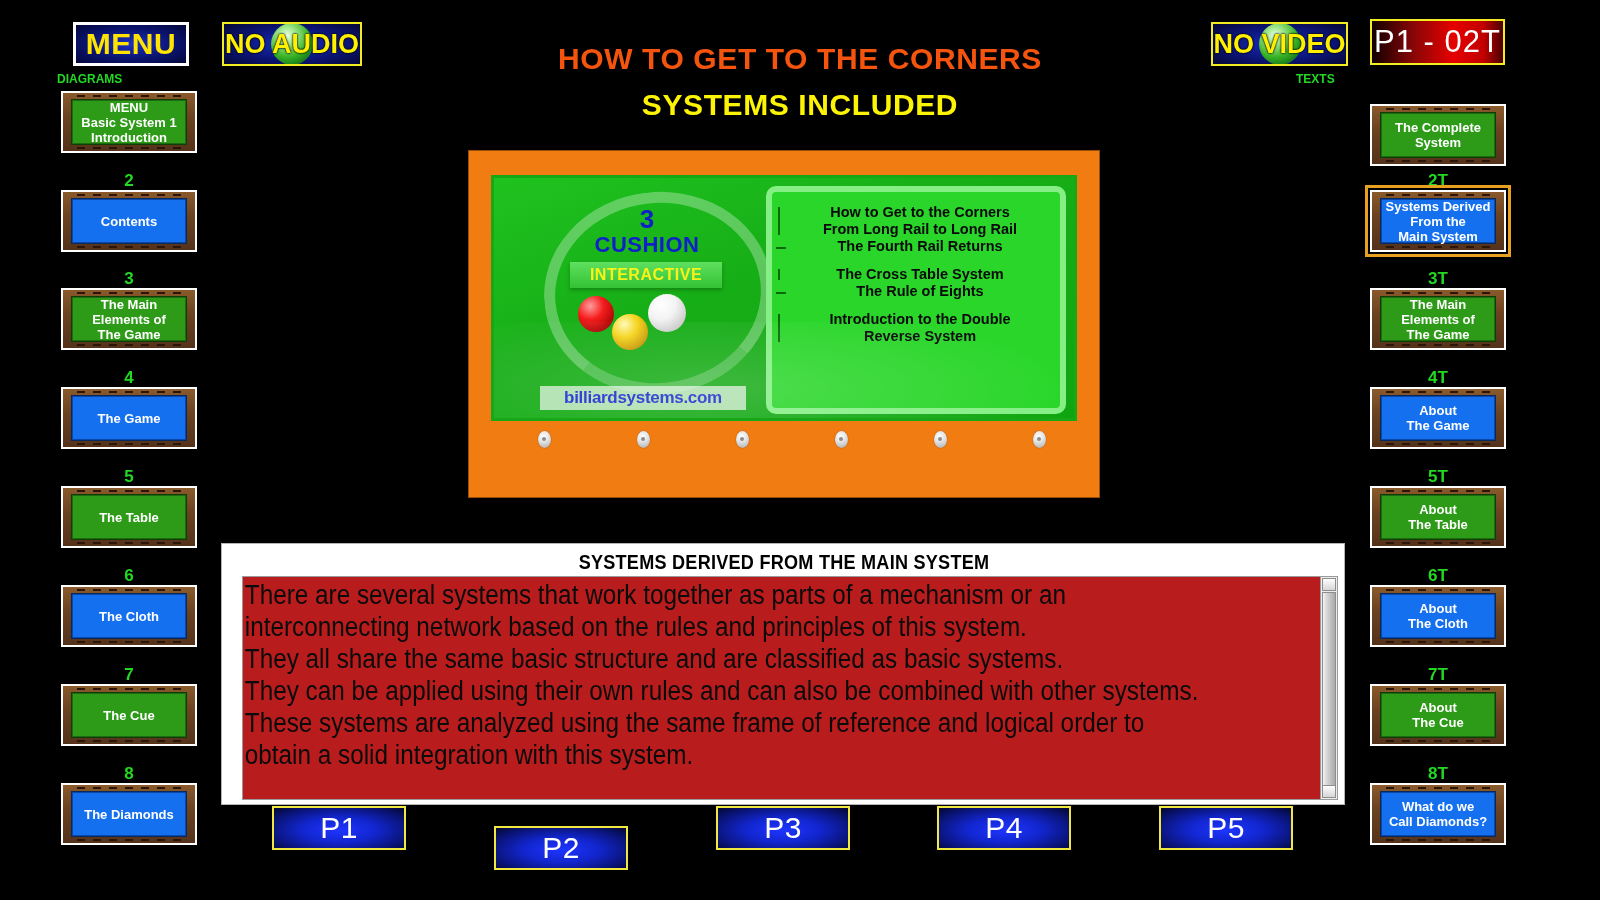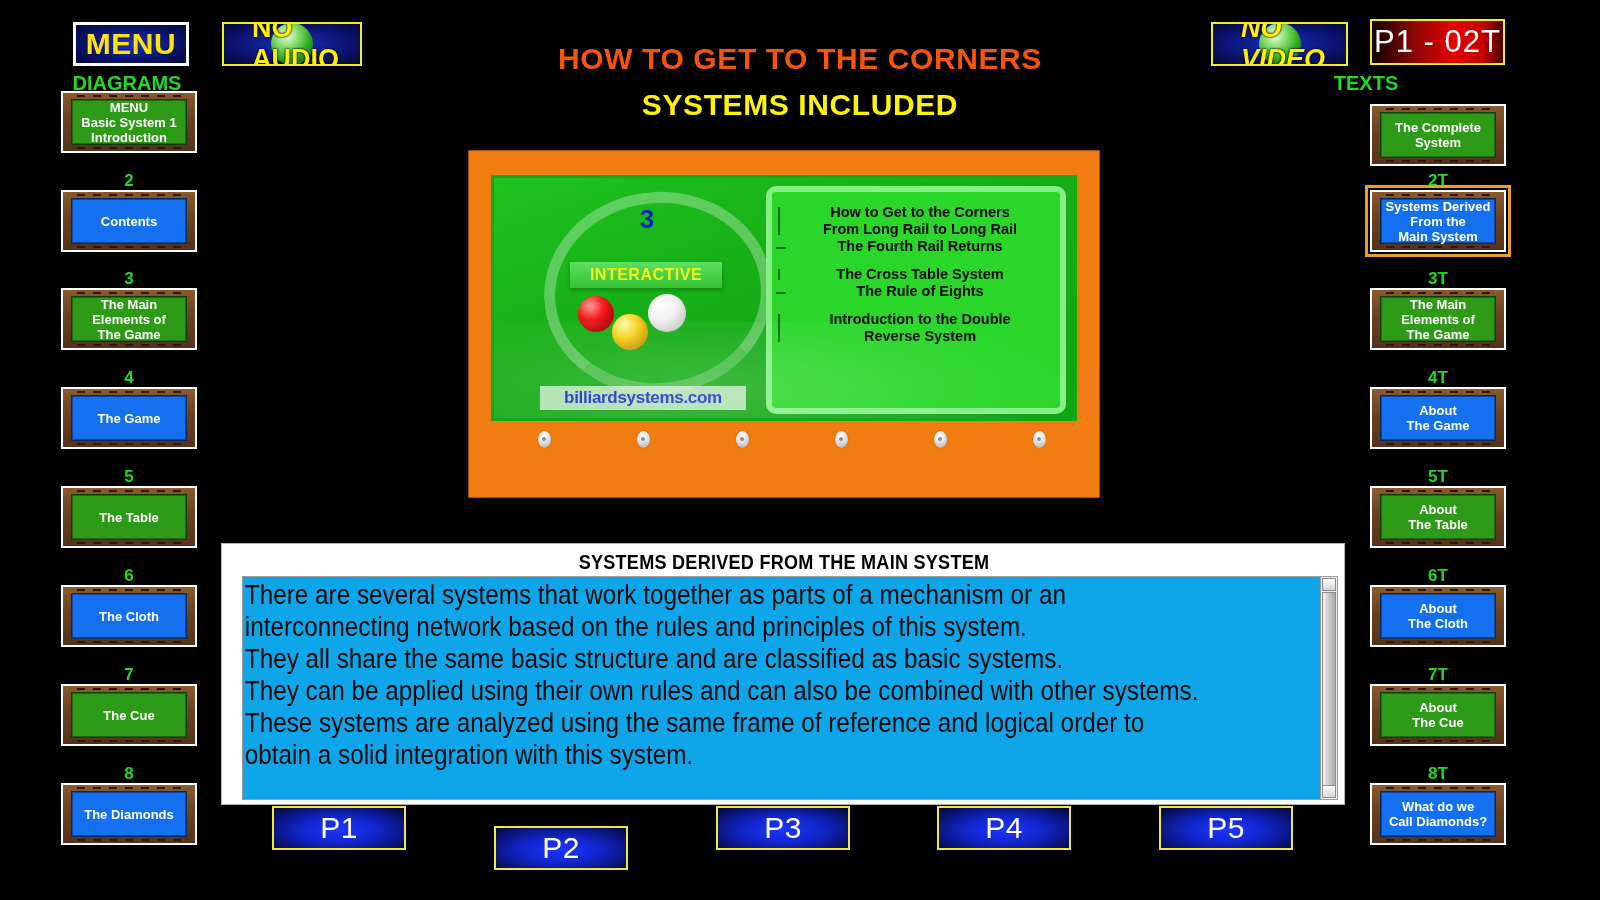--- a/index.html
+++ b/index.html
@@ -17,56 +17,56 @@
   #menu-button{
     left:73px;top:22px;width:116px;height:44px;
     border:3px solid #ffffff;
     background:radial-gradient(ellipse at 50% 50%, #1b30c8 0%, #0a1470 55%, #04073a 100%);
     color:#ffe400;font-size:30px;font-weight:bold;letter-spacing:.5px;
     box-sizing:border-box;
   }
   .av-chip{
     height:44px;border:2px solid #f3ec20;box-sizing:border-box;
     background:radial-gradient(ellipse at 50% 50%, #1a2ec2 0%, #0b1372 60%, #050833 100%);
-    position:absolute;overflow:hidden;padding-left:28px;
+    position:absolute;overflow:hidden;
   }
   .av-chip .globe{
     position:absolute;left:50%;top:50%;width:42px;height:42px;margin-left:-21px;margin-top:-21px;
     border-radius:50%;
     background:radial-gradient(circle at 38% 30%, #e8ffe6 0%, #9fe78a 22%, #36b224 55%, #14761a 80%, #0a4a16 100%);
     filter:blur(.4px);
   }
   .av-chip .lbl{
     position:relative;z-index:3;width:100%;height:100%;
     display:flex;align-items:center;justify-content:center;
     color:#fff000;font-size:27px;font-weight:bold;letter-spacing:0px;
     text-shadow:0 0 2px #000,0 0 2px #000;
   }
   #no-audio-button{left:222px;top:22px;width:140px;}
-  #no-video-button{left:1211px;top:22px;width:137px;font-style:italic;}
+  #no-video-button{left:1211px;top:22px;width:137px;}
 
   #page-badge{
     left:1370px;top:19px;width:135px;height:46px;box-sizing:border-box;
     border:2px solid #f3ec20;
     background:linear-gradient(90deg,#120000 0%,#8a0606 32%,#e60000 62%,#c20000 85%,#4a0000 100%);
     color:#fff;font-size:31px;letter-spacing:1px;
   }
 
   #title-1{
     left:0;top:42px;width:1600px;text-align:center;
     color:#f4540d;font-size:30px;font-weight:bold;letter-spacing:.6px;
   }
   #title-2{
     left:0;top:88px;width:1600px;text-align:center;
     color:#fdf405;font-size:30px;font-weight:bold;letter-spacing:.6px;
   }
 
   
   .col-head{
-    color:#22d822;font-size:20px;font-weight:bold;text-align:center;position:absolute;
+    color:#22d822;font-size:12px;font-weight:bold;position:absolute;
   }
   .btn-num{
     color:#22d822;font-size:17px;font-weight:bold;text-align:center;position:absolute;width:140px;
   }
 
   
   .tbl-btn{
     position:absolute;width:136px;height:62px;box-sizing:border-box;
     background:#ffffff;padding:2px;
   }
@@ -178,21 +178,21 @@
     border:1px solid #b5b5b5;box-sizing:border-box;
   }
   #text-panel-title{
     position:absolute;left:0;top:6px;width:1124px;text-align:center;
     color:#000;font-size:21px;font-weight:bold;
     font-family:"Liberation Sans Narrow","Liberation Sans",sans-serif;
     transform:scaleX(.86);transform-origin:50% 50%;letter-spacing:.3px;
   }
   #text-body-box{
     position:absolute;left:20px;top:32px;right:6px;bottom:4px;
-    border:1px solid #9a9a9a;background:#0ea5e9;box-sizing:border-box;
+    border:1px solid #9a9a9a;background:#b91c1c;box-sizing:border-box;
     display:flex;
   }
   #text-body{
     flex:1 1 auto;padding:2px 6px 0 2px;overflow:hidden;
     font-size:27px;line-height:32px;color:#0b0b0b;
     font-family:"Liberation Sans Narrow","Liberation Sans",sans-serif;
     transform:scaleX(.90);transform-origin:0 0;width:111%;
   }
   #text-scrollbar{
     flex:0 0 16px;width:16px;background:#eceeee;border-left:1px solid #9a9a9a;
@@ -337,20 +337,21 @@
       </div>
     </div>
   </div>
 
 <div class="abs" id="promo">
   <div id="promo-inner">
 
     <div id="logo-wrap">
       <div id="logo-wreath"></div>
       <div id="logo-3">3</div>
+      <div id="logo-cushion">CUSHION</div>
       <div class="center" id="logo-interactive">INTERACTIVE</div>
       <div class="ball" id="ball-red"></div>
       <div class="ball" id="ball-yellow"></div>
       <div class="ball" id="ball-white"></div>
       <div class="center" id="logo-site">billiardsystems.com</div>
     </div>
 
     <div id="promo-panel">
       <div class="bullets" id="promo-bullets">
           <div class="bullet">How to Get to the Corners<br>From Long Rail to Long Rail</div>

